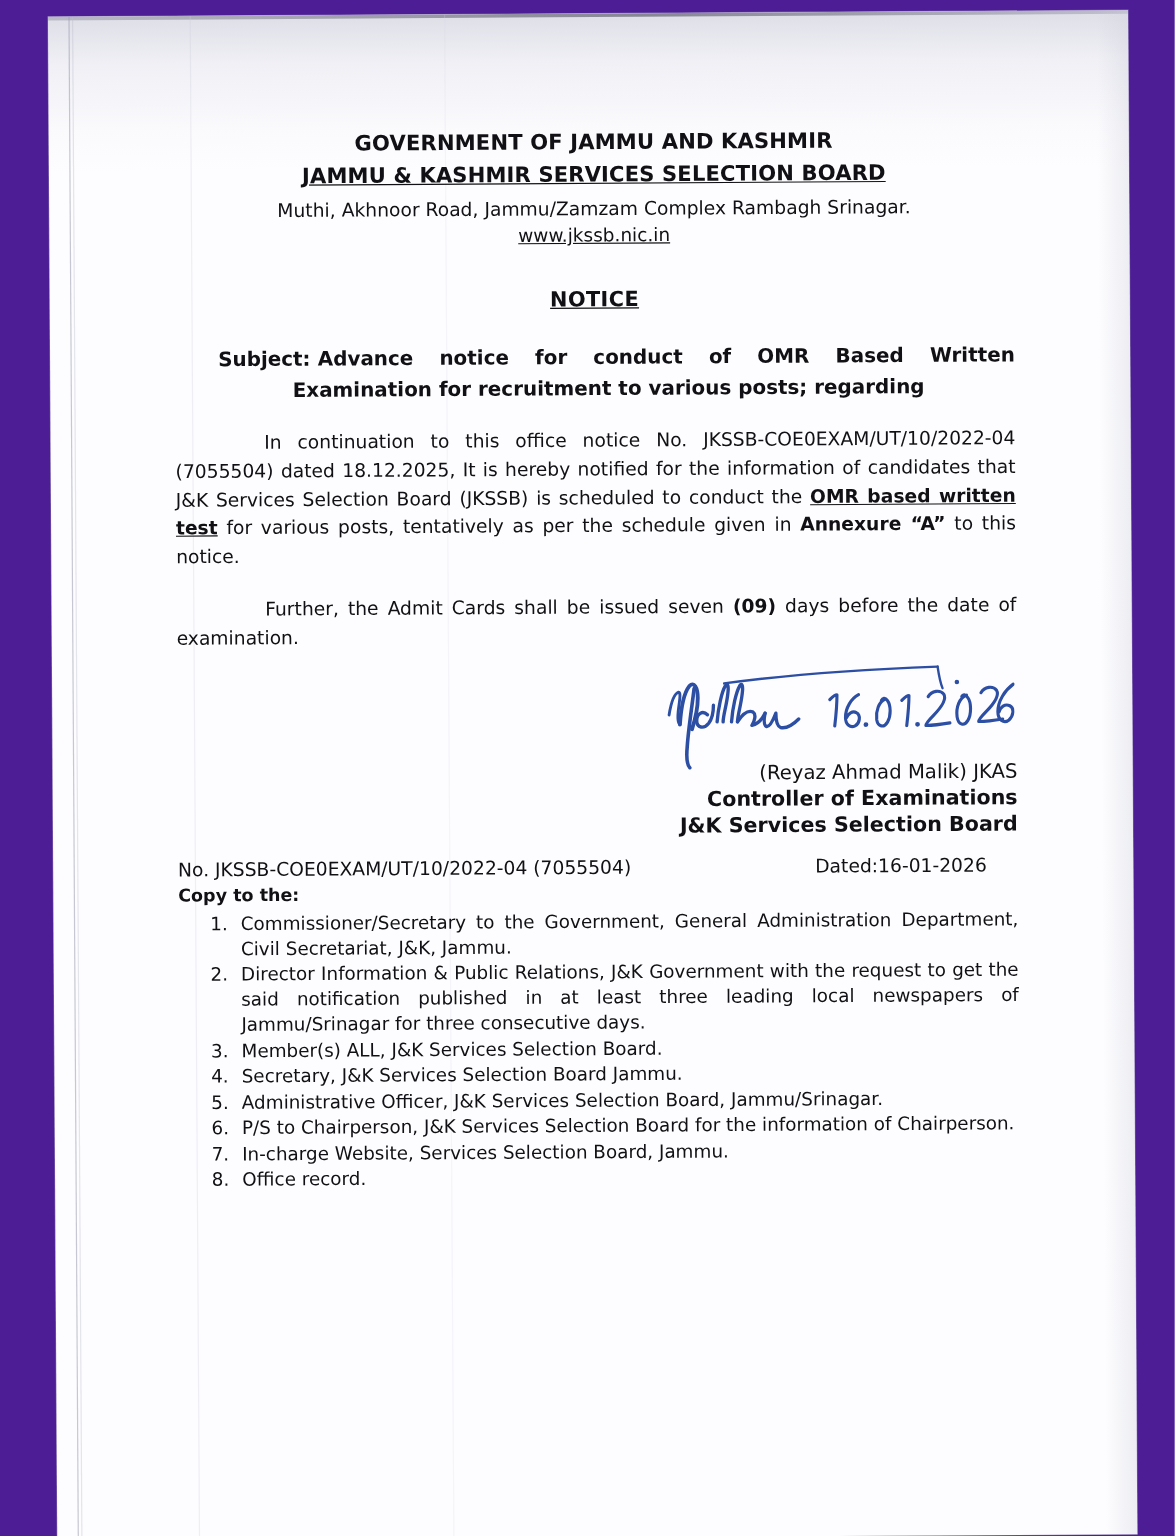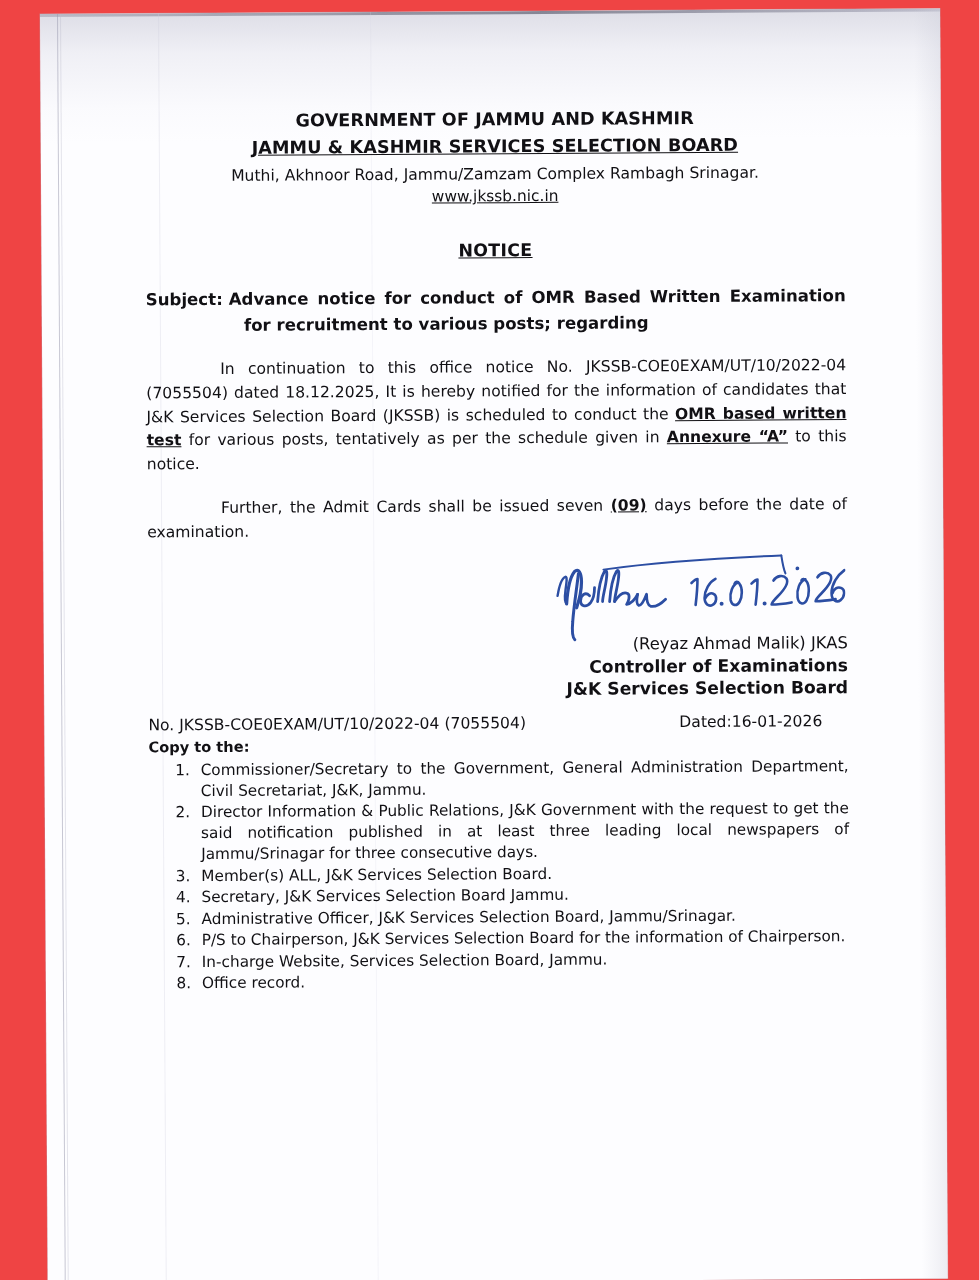--- a/index.html
+++ b/index.html
@@ -12,21 +12,21 @@
     height: 1280px;
     overflow: hidden;
     font-family: "DejaVu Sans", sans-serif;
   }
 
   
   #scan-root {
     position: relative;
     width: 979px;
     height: 1280px;
-    background: #ef4444;
+    background: #4c1d95;
   }
 
   
   #paper {
     position: absolute;
     left: 40px;
     top: 14px;
     width: 900px;
     height: 1270px;
     background: #fdfdff;
@@ -83,21 +83,21 @@
   #doc {
     position: absolute;
     left: 104px;
     top: 96px;
     width: 700px;
     color: #111014;
     font-family: "DejaVu Sans", sans-serif;
     font-size: 15.4px;
     line-height: 1.42;
   }
-  .b { font-weight: bold; text-decoration: underline; }
+  .b { font-weight: bold; }
   .u { text-decoration: underline; }
 
   #org-line-1 {
     font-weight: bold;
     font-size: 17.6px;
     letter-spacing: 0.1px;
     text-align: center;
   }
   #org-line-2 {
     font-weight: bold;
@@ -132,21 +132,21 @@
   #subject-block {
     margin-top: 22px;
     font-weight: bold;
     font-size: 16.6px;
     line-height: 1.56;
     text-align: justify;
     text-justify: inter-word;
     padding-left: 98px;
     text-indent: -98px;
   }
-  #subject-block .subject-label { margin-right: 6px; }
+  #subject-block .subject-label { margin-right: 6px; margin-left: 36px; }
 
   .body-para {
     margin-top: 20px;
     text-align: justify;
     text-justify: inter-word;
     font-size: 15.6px;
     line-height: 1.52;
   }
   .body-para .indent { display: inline-block; width: 74px; }
 

